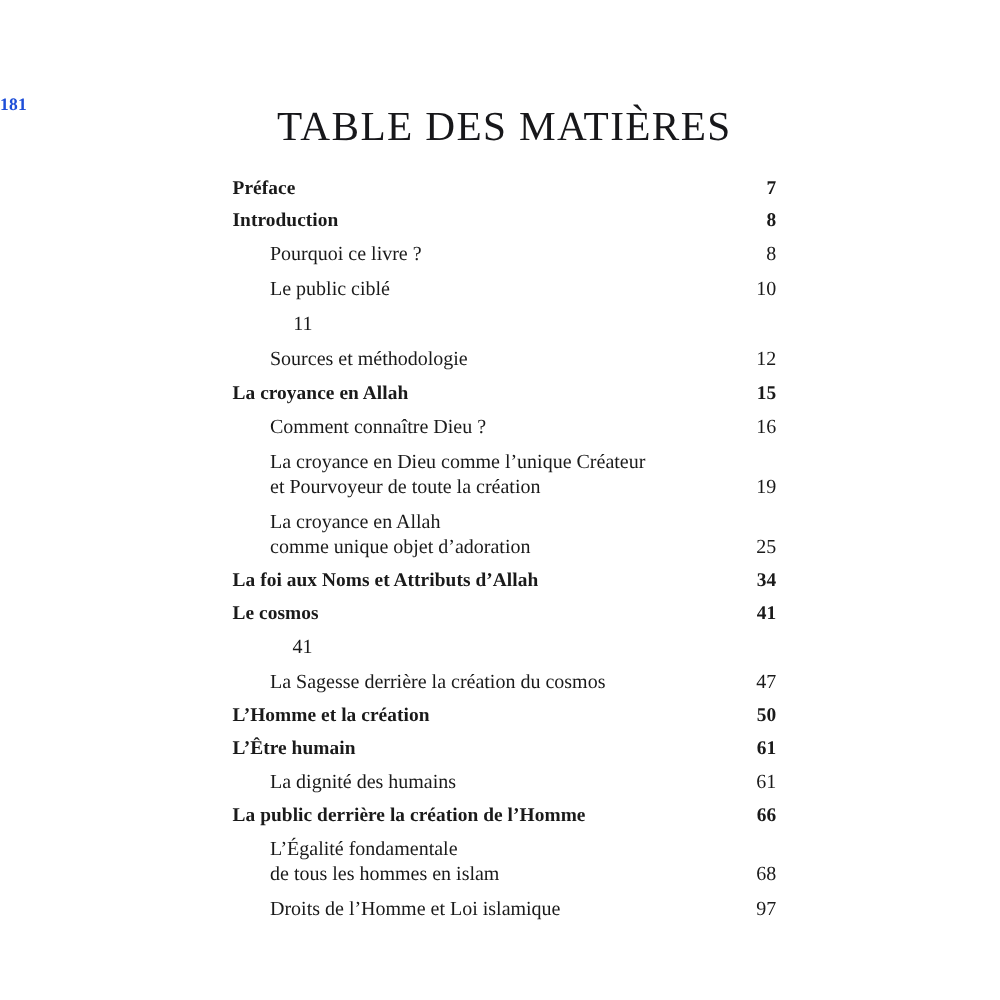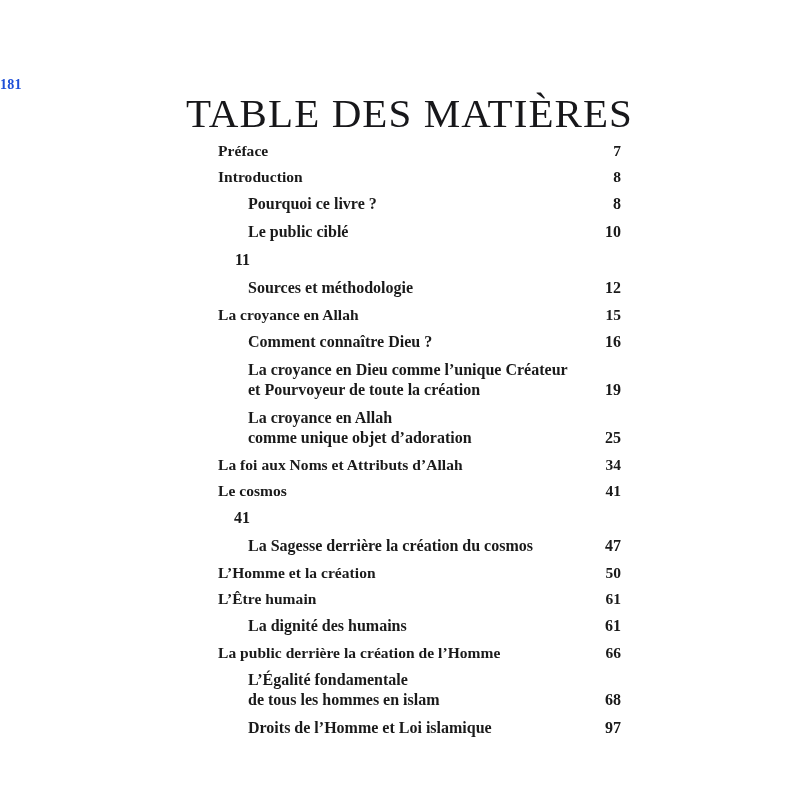--- a/index.html
+++ b/index.html
@@ -38,21 +38,21 @@
     margin-top: 48px;
   }
 
   
   .toc-title {
     position: absolute;
     top: 62px;
     left: 186px;
     width: 435px;
     text-align: center;
-    font-size: 41px;
+    font-size: 33px;
     font-weight: normal;
     letter-spacing: 1.1px;
     color: #17171a;
     white-space: nowrap;
   }
 
   
   .toc {
     position: absolute;
     top: 141px;
@@ -64,21 +64,20 @@
     display: flex;
     align-items: flex-end;
     justify-content: space-between;
     width: 100%;
     box-sizing: border-box;
   }
 
   .entry-text {
     white-space: pre-line;
     line-height: 20px;
-    margin-left: 32px;
   }
 
   .entry-page {
     flex: 0 0 auto;
     text-align: right;
     min-width: 22px;
     line-height: 20px;
     padding-left: 12px;
   }
 
@@ -88,21 +87,21 @@
     font-size: 15.5px;
     padding-left: 0;
     margin-top: 7px;
     letter-spacing: 0.05px;
   }
   .level-1 .entry-text { line-height: 19px; }
   .level-1 .entry-page { line-height: 19px; }
 
   
   .level-2 {
-    font-weight: bold;
+    font-weight: normal;
     font-size: 16px;
     padding-left: 30px;
     margin-top: 8px;
   }
 
   .toc-entry:first-child { margin-top: 0; }
 </style>
 </head>
 <body>
 

